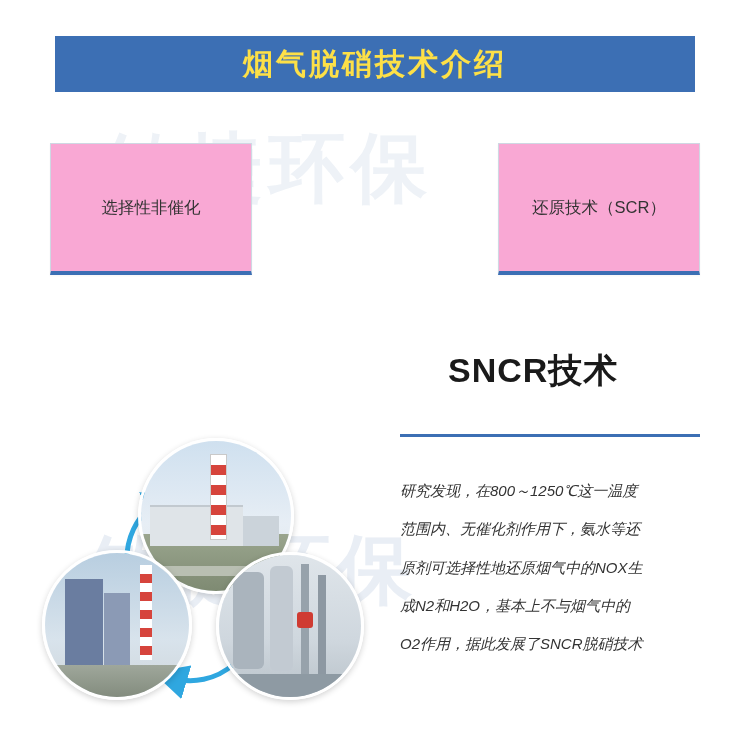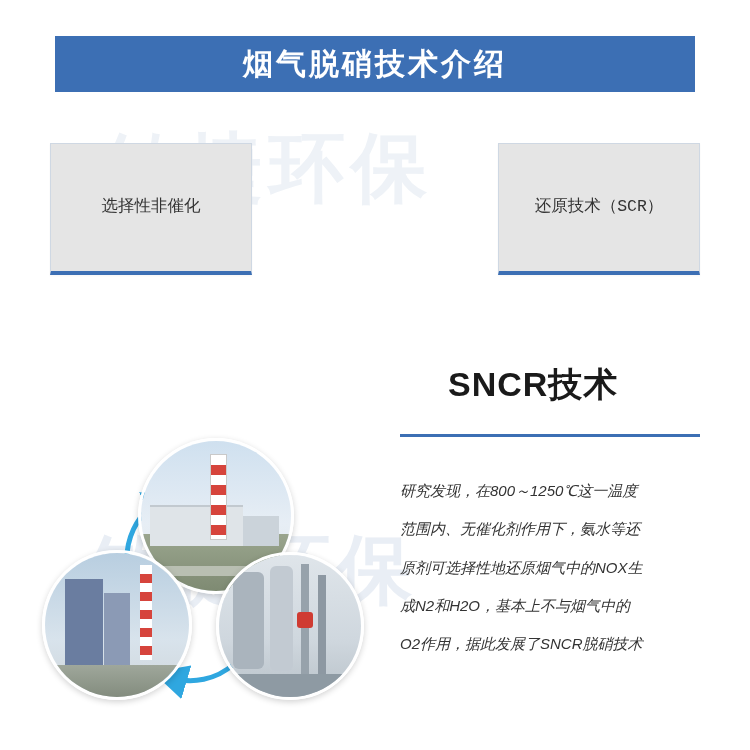--- a/index.html
+++ b/index.html
@@ -37,61 +37,60 @@
     left: 55px;
     width: 640px;
     height: 56px;
     background: #3c6fb4;
     z-index: 2;
     display: flex;
     align-items: center;
     justify-content: center;
   }
   .banner-text {
-    color: #ffffff;
+    color: #fde047;
     font-size: 30px;
     font-weight: bold;
     letter-spacing: 3px;
   }
 
   
   .cards {
     position: absolute;
     top: 143px;
     left: 50px;
     width: 650px;
     display: flex;
     justify-content: space-between;
     z-index: 2;
   }
   .card {
     width: 202px;
     height: 132px;
-    background: #e5e5e5;
+    background: #f9a8d4;
     border: 1px solid #cfd8e3;
     border-bottom: 4px solid #3c6fb4;
     box-sizing: border-box;
     display: flex;
     flex-direction: column;
     align-items: center;
     justify-content: center;
     box-shadow: 0 1px 2px rgba(0,0,0,0.04);
-    font-family: Liberation Mono, monospace;
   }
   .card-line {
     font-size: 16.5px;
     color: #333333;
     line-height: 2.1;
     white-space: nowrap;
   }
 
   
   .sncr-heading {
     position: absolute;
-    top: 362px;
+    top: 348px;
     left: 448px;
     font-size: 34px;
     font-weight: bold;
     color: #1a1a1a;
     letter-spacing: 1px;
     z-index: 2;
   }
   .sncr-rule {
     position: absolute;
     top: 434px;

